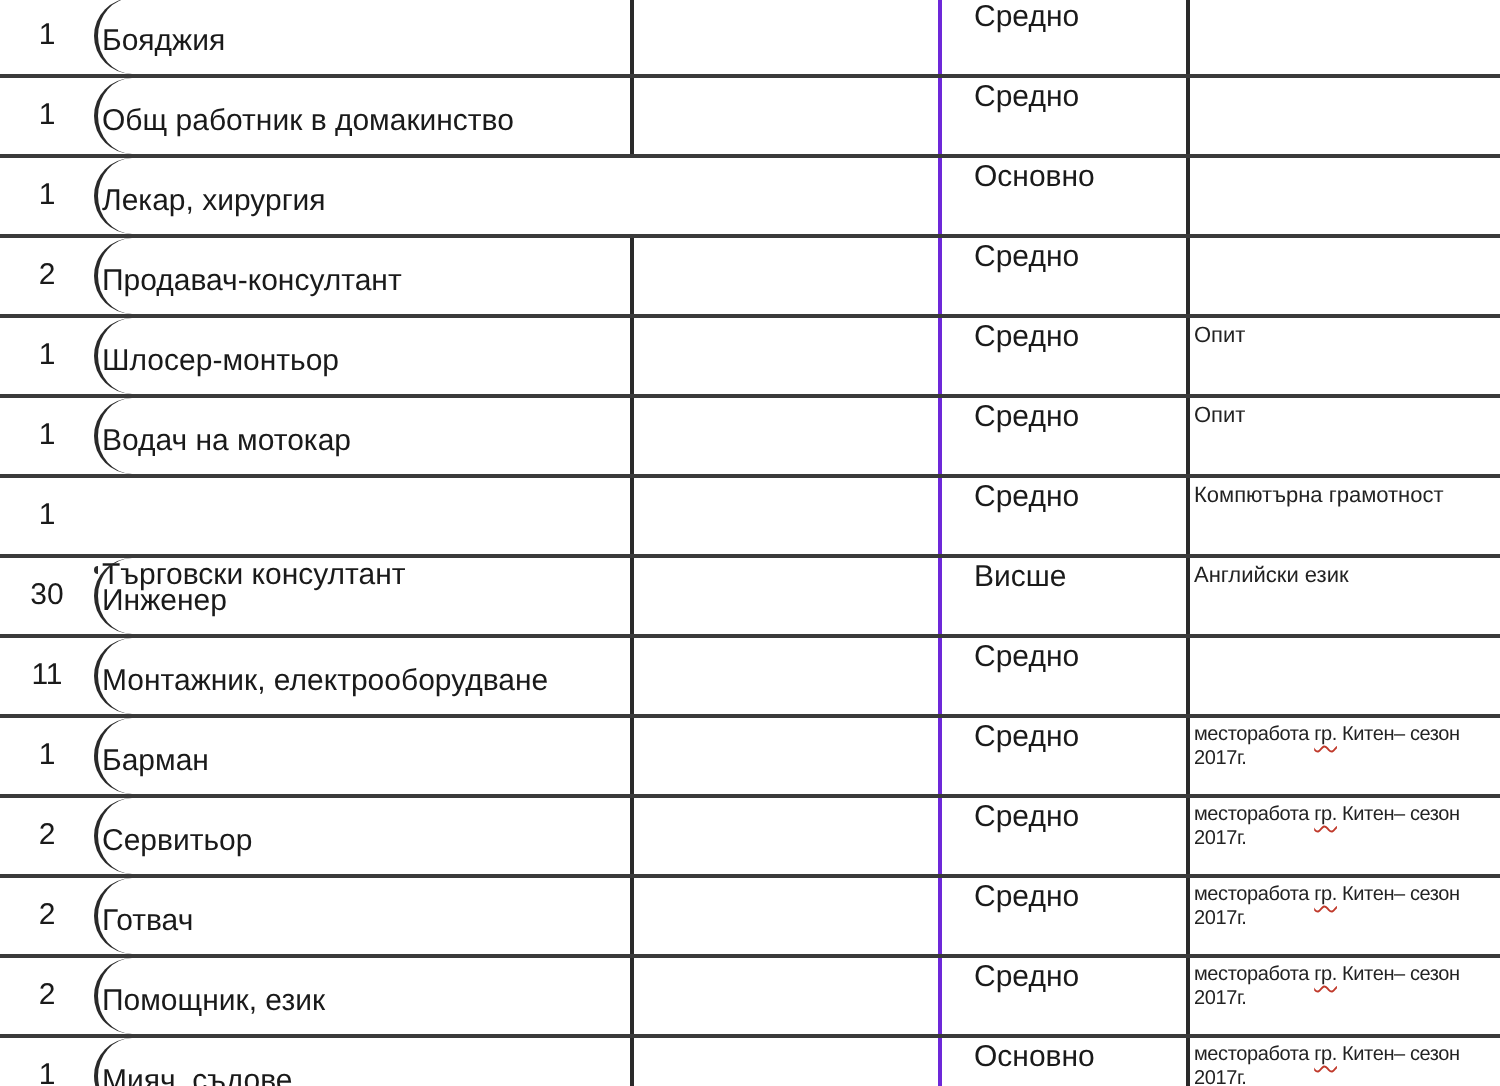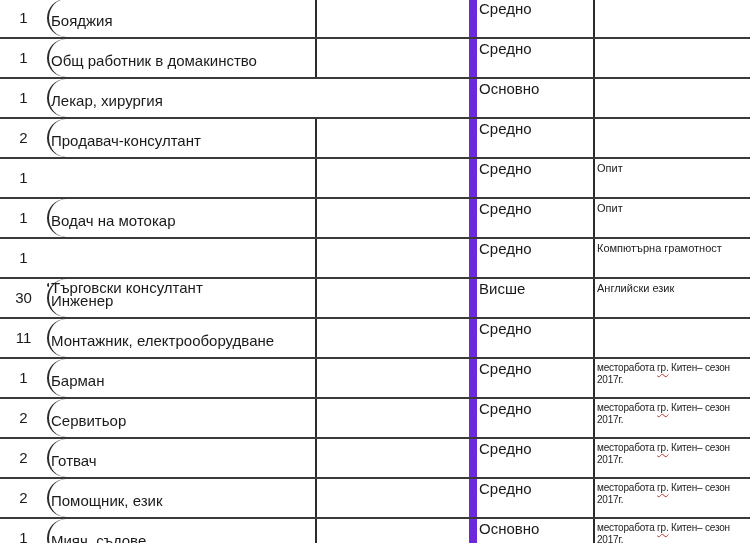--- a/index.html
+++ b/index.html
@@ -55,22 +55,22 @@
       left: 315px; width: 154px;
       border-left: 2px solid #2a2a2a;
       padding-left: 1px;
       font-size: 15px;
       display: flex;
       align-items: center;
       padding-top: 0px;
     }
     .c-edu {
       left: 469px; width: 124px;
-      border-left: 8px solid #6d28d9;
-      padding-left: 2px;
+      border-left: 2px solid #6d28d9;
+      padding-left: 16px;
       font-size: 15px;
       padding-top: 2px;
       line-height: 16px;
     }
     .c-note {
       left: 593px; width: 167px;
       border-left: 2px solid #2a2a2a;
       padding-left: 2px;
       font-size: 11px;
       line-height: 12px;
@@ -120,20 +120,23 @@
       <div class="cell c-num">2</div>
       <div class="cell c-pos">
         <span>Продавач-консултант</span>
       </div>
       <div class="cell c-spec"></div>
       <div class="cell c-edu">Средно</div>
       <div class="cell c-note"></div>
     </div>
     <div class="row">
       <div class="cell c-num">1</div>
+      <div class="cell c-pos">
+        <span>Шлосер-монтьор</span>
+      </div>
       <div class="cell c-spec"></div>
       <div class="cell c-edu">Средно</div>
       <div class="cell c-note">Опит</div>
     </div>
     <div class="row">
       <div class="cell c-num">1</div>
       <div class="cell c-pos">
         <span>Водач на мотокар</span>
       </div>
       <div class="cell c-spec"></div>

